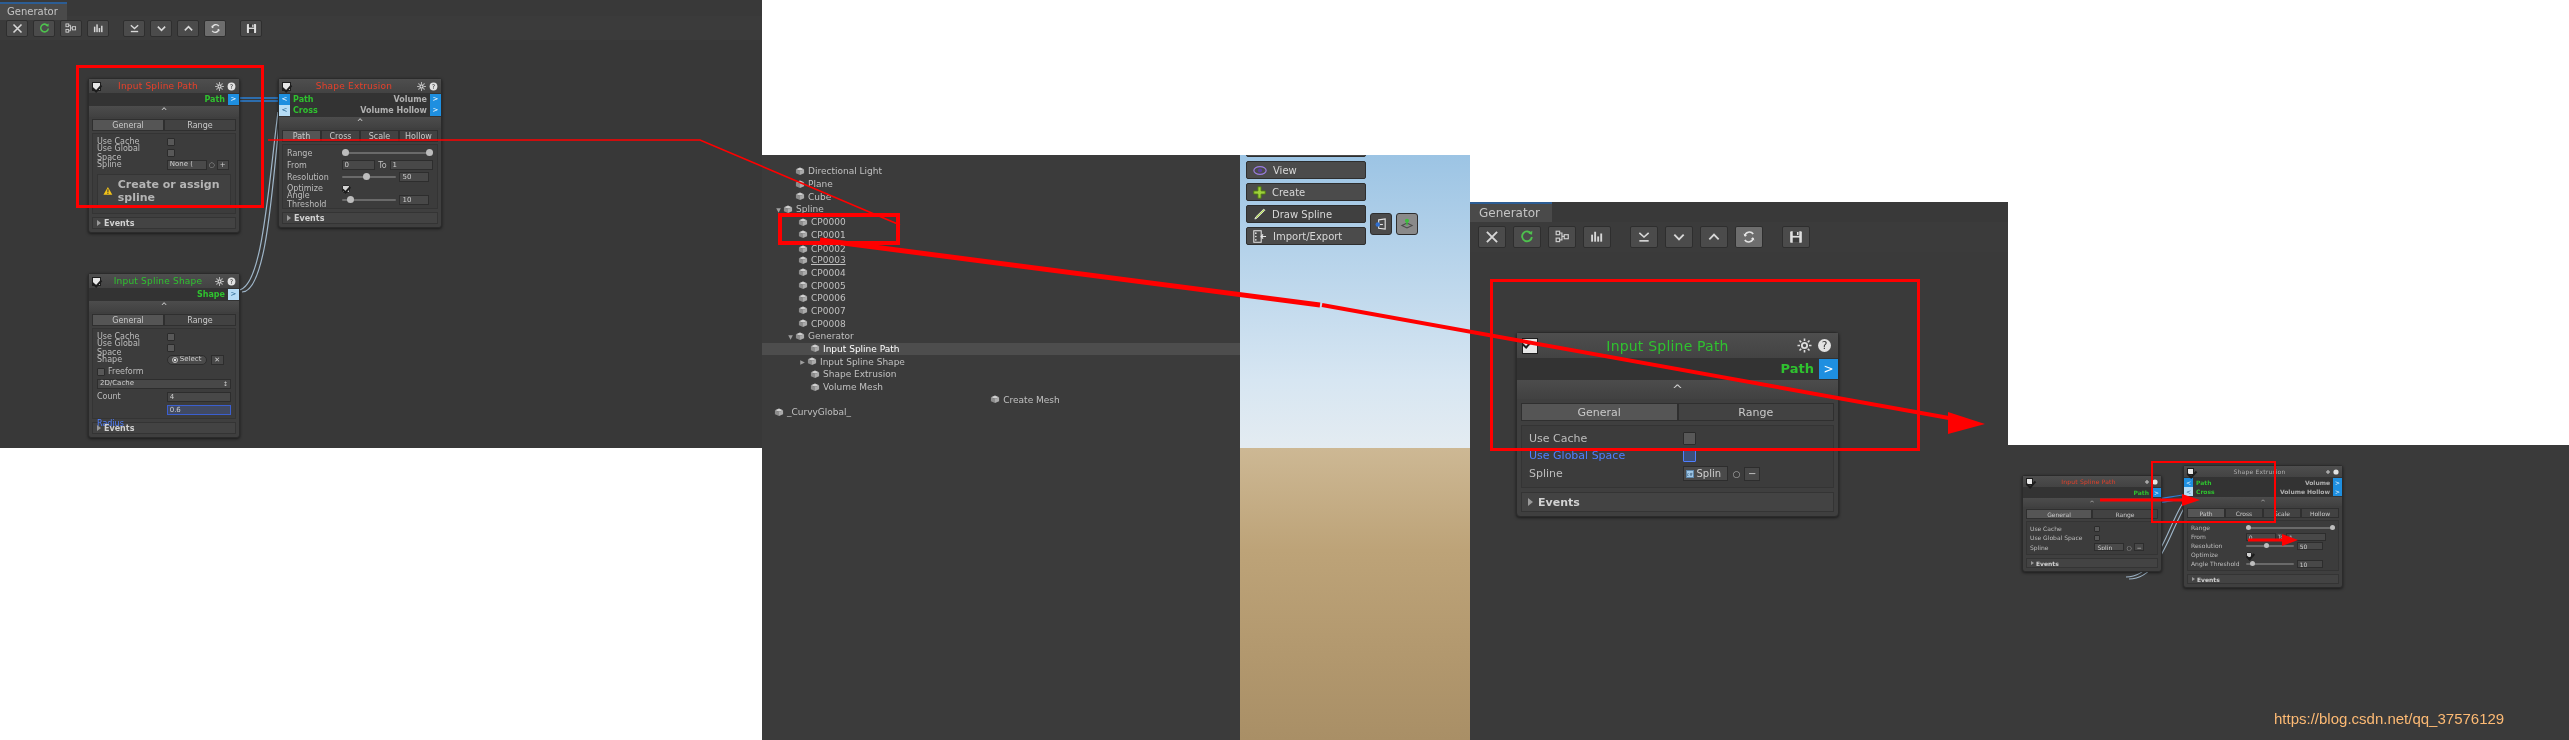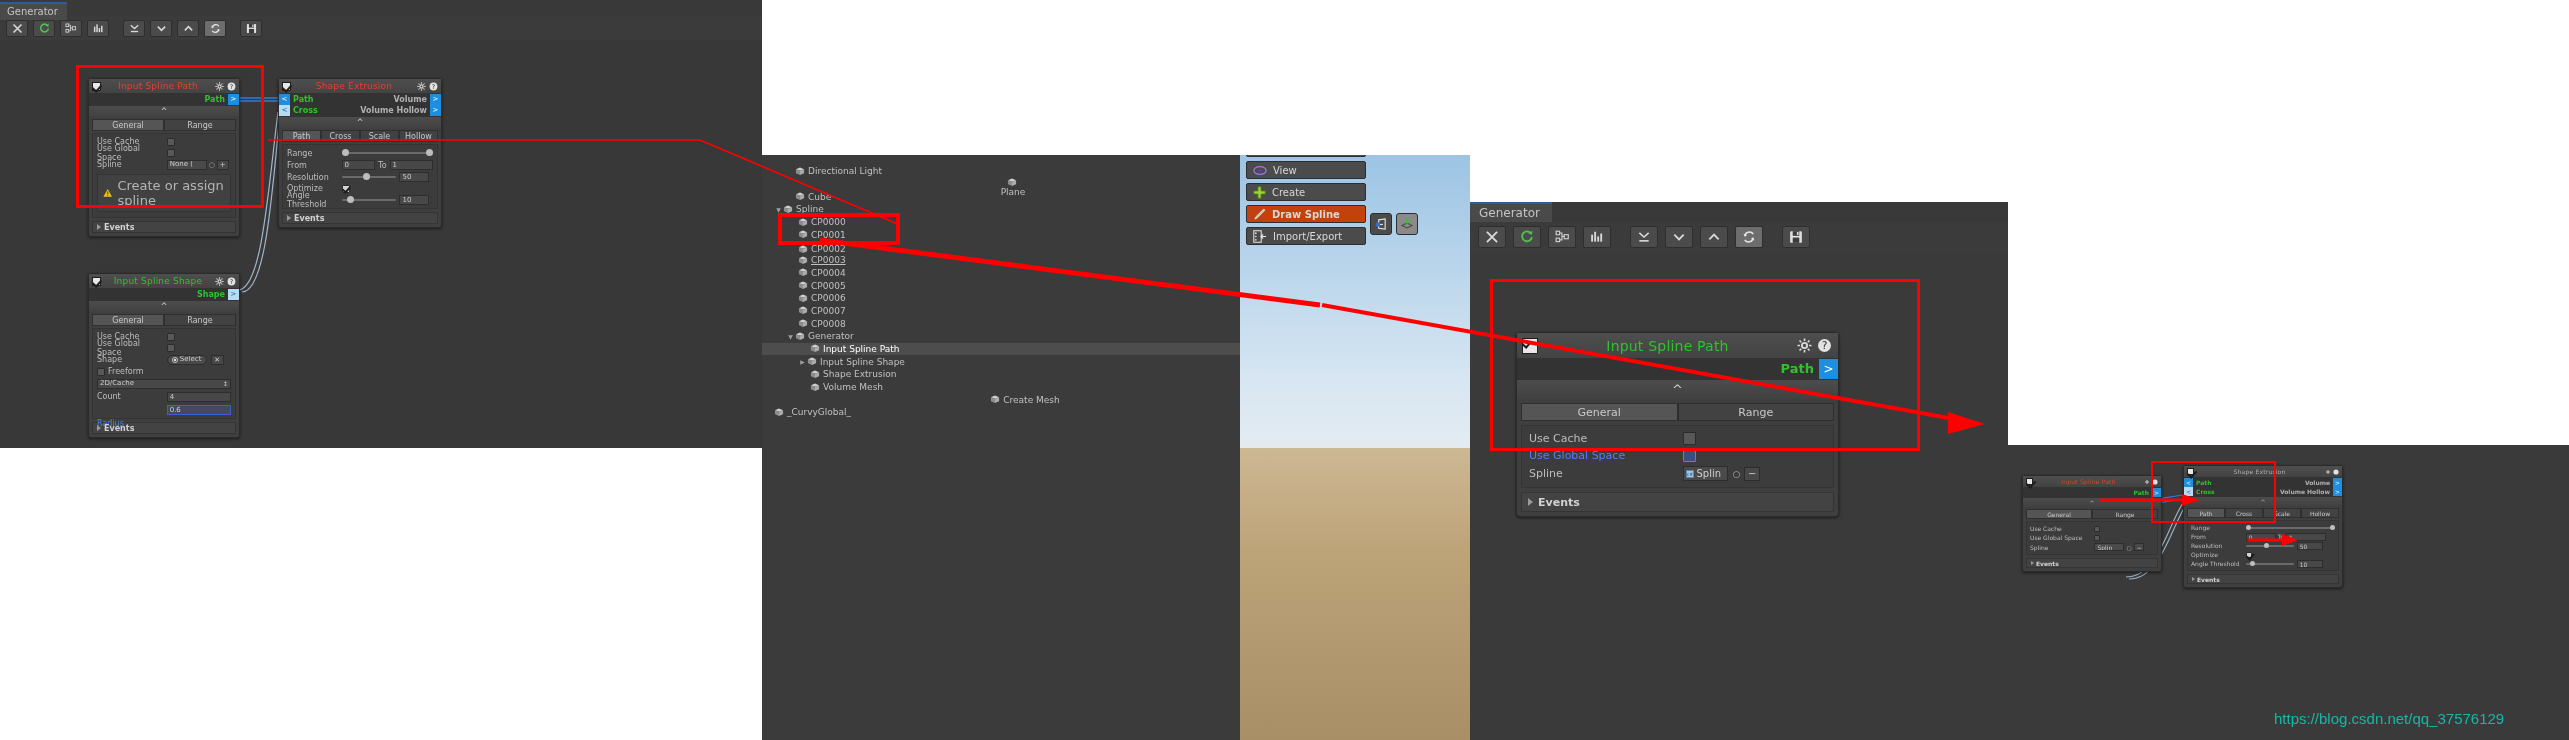--- a/index.html
+++ b/index.html
@@ -80,21 +80,21 @@
   .objfld { background:#4a4a4a; border:1px solid #2d2d2d; height:10px;
          font-size:7px; line-height:9px; color:#cfcfcf; padding:0 2px;
          display:flex; align-items:center; gap:2px; overflow:hidden; }
   .sld { position:relative; height:10px; flex:1; }
   .sld .track { position:absolute; left:0; right:0; top:4px; height:2px;
                 background:#6a6a6a; border-radius:1px; }
   .sld .knob { position:absolute; top:1px; width:7px; height:7px;
                border-radius:50%; background:#bdbdbd; }
   .warnbox { background:#414141; border:1px solid #343434; margin:3px 0;
              display:flex; align-items:center; gap:5px; padding:3px 5px; }
-  .warntxt { font-size:13px; color:#b5b5b5; }
+  .warntxt { font-size:11px; color:#b5b5b5;font-weight:bold; }
   .events { margin:2px 3px 3px 3px; background:#434343; border:1px solid #343434;
             height:12px; display:flex; align-items:center; gap:3px;
             padding-left:4px; font-size:8px; font-weight:bold; color:#d2d2d2; }
   .tri { width:0;height:0;border-left:4px solid #9a9a9a;
          border-top:3px solid transparent;border-bottom:3px solid transparent; }
 
   
   .hier { position:absolute; background:#3b3b3b; overflow:hidden; }
   .hrow { height:12.7px; display:flex; align-items:center; font-size:9px;
           color:#c0c0c0; padding-left:4px; }
@@ -113,21 +113,21 @@
           height:18px; width:120px; display:flex; align-items:center; gap:6px;
           padding-left:6px; color:#d8d8d8; font-size:10px; }
   .sqbtn { width:22px; height:22px; background:#4b4b4b; border:1px solid #2e2e2e;
            border-radius:3px; display:flex;align-items:center;justify-content:center; }
   .sqbtn.lite { background:#8a8a8a; }
 
   
   .redbox { position:absolute; border:3px solid #ff0000; pointer-events:none; }
   svg.ovl { position:absolute; inset:0; pointer-events:none; overflow:visible; }
 
-  .watermark { position:absolute; font-size:15px; color:#14b8a6;
+  .watermark { position:absolute; font-size:15px; color:#fdba74;
                font-family:"Liberation Sans", sans-serif; }
 </style>
 </head>
 <body>
 
 <div class="shot" style="left:0;top:0;width:762px;height:448px;background:#383838;">
 
   <div class="win-tabbar" style="height:16px;">
     <span class="win-tab">Generator</span>
   </div>
@@ -425,21 +425,21 @@
   <div style="padding-top:10px;">
     <div class="hrow" style="padding-left:24px;">
       <span class="harrow"></span>
       <svg class="cube" viewBox="0 0 12 11">
           <path d="M6 0.5 L11 2.6 L6 4.7 L1 2.6z" fill="#cfcfcf"></path>
           <path d="M1 2.6 L6 4.7 L6 9.8 L1 7.7z" fill="#8d8d8d"></path>
           <path d="M11 2.6 L6 4.7 L6 9.8 L11 7.7z" fill="#ababab"></path>
         </svg>
       <span>Directional Light</span>
     </div>
-    <div class="hrow" style="padding-left:24px;flex-direction:column;">
+    <div class="hrow" style="padding-left:24px;">
       <span class="harrow"></span>
       <svg class="cube" viewBox="0 0 12 11">
           <path d="M6 0.5 L11 2.6 L6 4.7 L1 2.6z" fill="#cfcfcf"></path>
           <path d="M1 2.6 L6 4.7 L6 9.8 L1 7.7z" fill="#8d8d8d"></path>
           <path d="M11 2.6 L6 4.7 L6 9.8 L11 7.7z" fill="#ababab"></path>
         </svg>
       <span>Plane</span>
     </div>
     <div class="hrow" style="padding-left:24px;">
       <span class="harrow"></span>
@@ -603,21 +603,21 @@
           <circle cx="8" cy="6" r="2.4" fill="#5a3fa0"></circle>
         </svg>
       <span>View</span>
     </div>
     <div class="sbtn">
       <svg width="13" height="13" viewBox="0 0 14 14">
           <path d="M5.3 0.8h3.4v4.5h4.5v3.4H8.7v4.5H5.3V8.7H0.8V5.3h4.5z" fill="#9ed13a" stroke="#4f7a12"></path>
         </svg>
       <span>Create</span>
     </div>
-    <div class="sbtn" style="background:#c2410c;font-weight:bold;">
+    <div class="sbtn" style="background:#404040;">
       <svg width="13" height="13" viewBox="0 0 14 14">
           <path d="M11.6 1.2 L12.8 2.4 L4.3 10.9 L2 11.9 L3 9.6z" fill="#b3e04a" stroke="#e9e9e9" stroke-width="0.9"></path>
         </svg>
       <span>Draw Spline</span>
     </div>
     <div class="sbtn">
       <svg width="14" height="13" viewBox="0 0 15 14">
           <rect x="0.8" y="0.8" width="8" height="12.4" fill="none" stroke="#e6e6e6" stroke-width="1.1"></rect>
           <circle cx="3" cy="3.4" r="0.9" fill="#e6e6e6"></circle>
           <circle cx="3" cy="7" r="0.9" fill="#e6e6e6"></circle>

